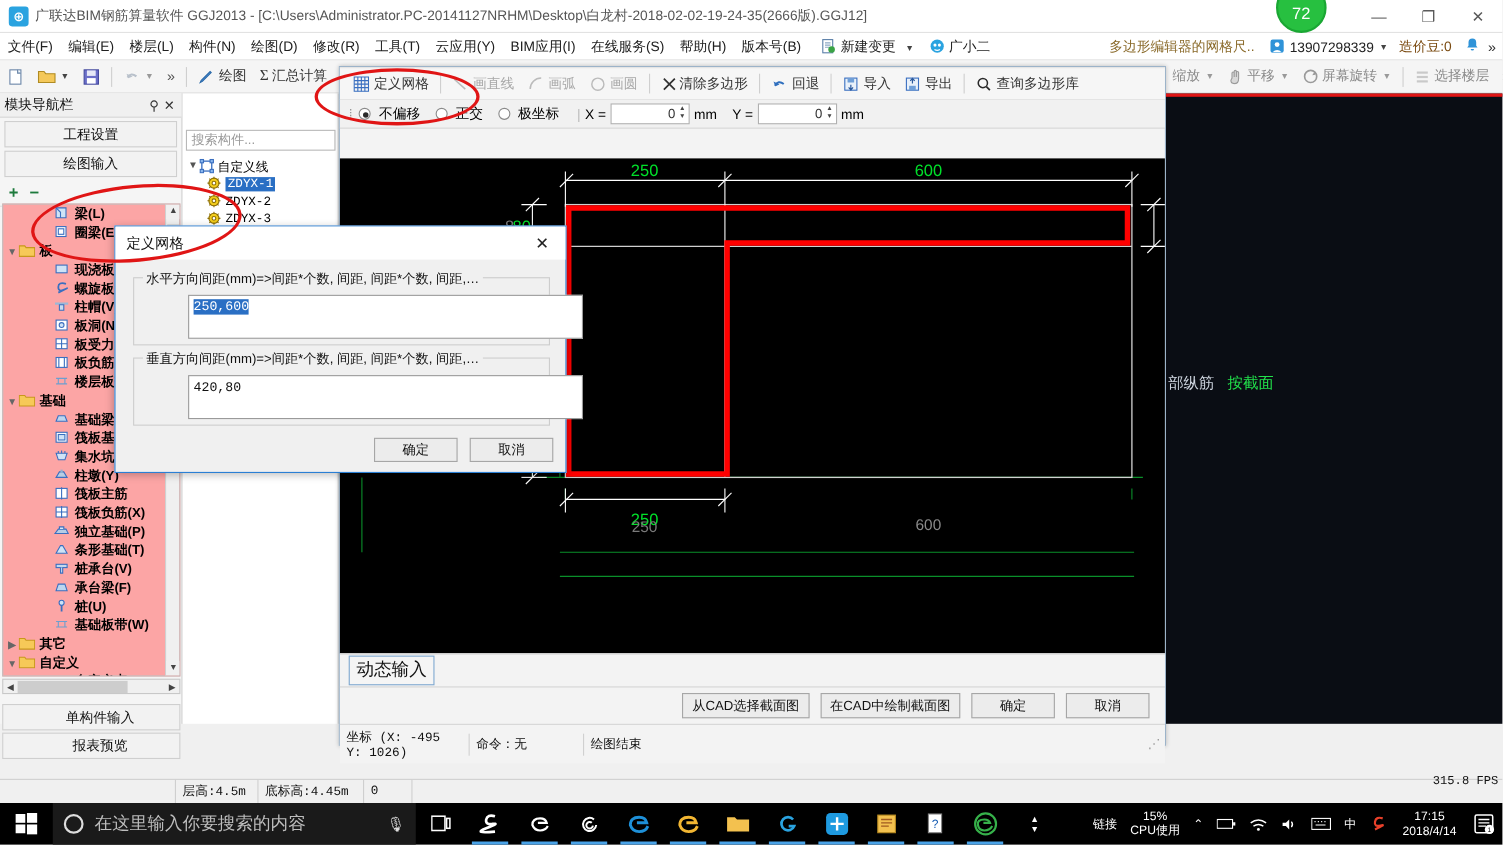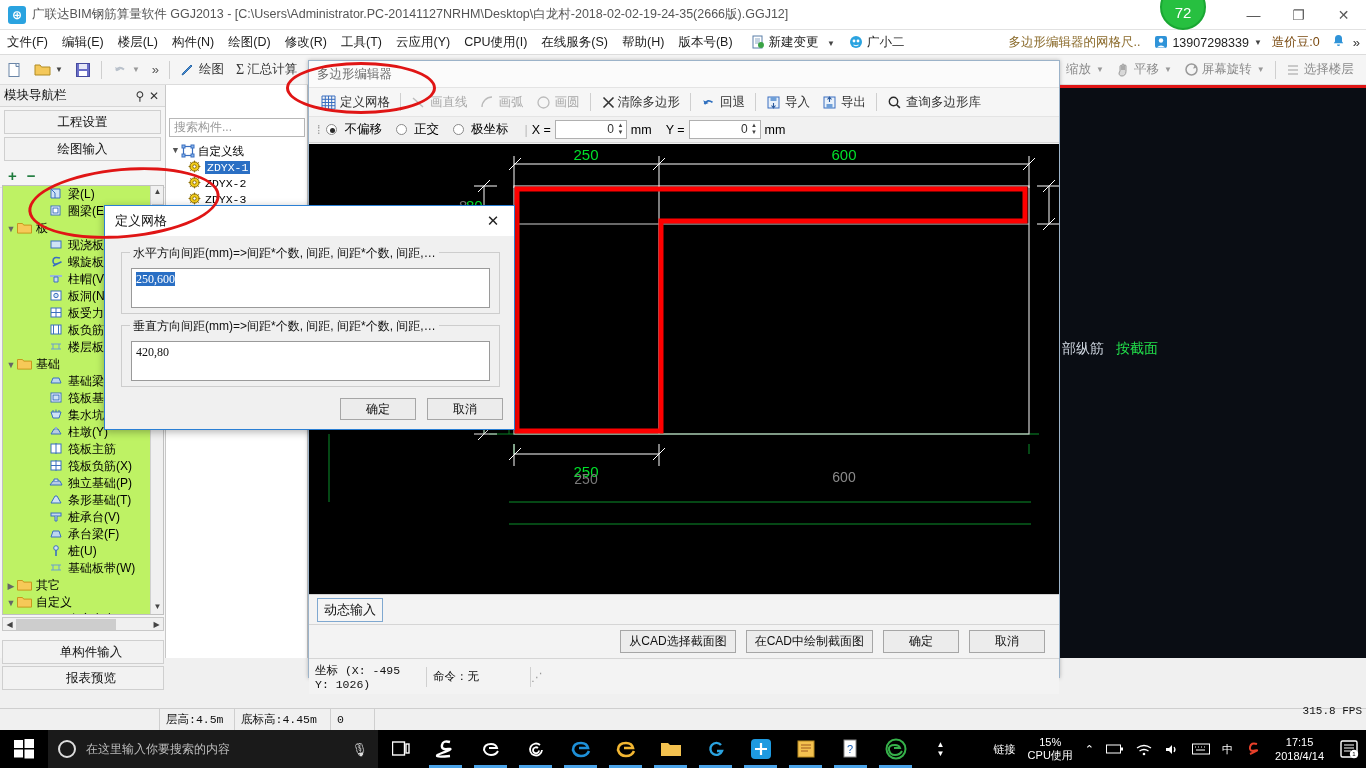--- a/index.html
+++ b/index.html
@@ -68,21 +68,21 @@
   .nav-bigbtn{
     height:24px; margin:3px 4px; background:#f2f2f2; border:1px solid #cfcfcf;
     display:flex; align-items:center; justify-content:center; font-size:12.5px; color:#111;
   }
   #expand-row{ height:24px; display:flex; align-items:center; padding-left:8px; gap:10px;
                border-bottom:1px solid #e0e0e0;}
   .pm-ico{ color:#1d7a3c; font-size:15px; font-weight:bold; }
 
   #tree-scroll{
     position:absolute; left:2px; top:100px; width:162px; height:430px;
-    background:#bef264; border:1px solid #c0c0c0; overflow:hidden;
+    background:#fca5a5; border:1px solid #c0c0c0; overflow:hidden;font-weight:bold;
   }
   .tnode{ display:flex; align-items:center; height:17px; padding-left:2px; font-size:12px; color:#000;
           white-space:nowrap; font-family:"Liberation Sans",sans-serif;}
   .tw{ width:12px; text-align:center; color:#666; font-size:9px; }
   .ico{ width:16px; height:15px; margin-right:3px; display:inline-block; position:relative;}
   .ico svg{ display:block; }
   .lvl1{ padding-left:2px;} .lvl3{ padding-left:34px;}
 
   #tree-vscroll{
     position:absolute; right:0; top:0; width:13px; height:100%;
@@ -136,21 +136,21 @@
                     border-radius:50%; background:#2a2a2a;}
   .numbox{ width:72px; height:19px; border:1px solid #b0b0b0; background:#fff;
            text-align:right; padding-right:12px; font-size:12px; color:#333; line-height:17px;
            position:relative;}
   .spin{ position:absolute; right:1px; top:1px; width:9px; height:15px; font-size:6px;
          color:#444; line-height:7px; text-align:center; }
 
   #cad{ position:absolute; left:0; top:83px; width:750px; height:450px; background:#000; }
   #pe-dyn{ position:absolute; left:0; top:533px; width:750px; height:30px; background:#f3f3f3;
            border-top:1px solid #cfcfcf; display:flex; align-items:center; padding-left:8px;}
-  #dyn-btn{ border:1px solid #7fa8d0; background:#f5f5f5; font-size:13px; padding:2px 6px; color:#111;}
+  #dyn-btn{ border:1px solid #7fa8d0; background:#f5f5f5; font-size:16px; padding:2px 6px; color:#111;}
   #pe-footer{ position:absolute; left:0; top:563px; width:750px; height:34px;
               border-top:1px solid #d5d5d5; background:#f3f3f3;
               display:flex; align-items:center; justify-content:flex-end; gap:10px; padding-right:14px;}
   .gbtn{ min-width:76px; height:23px; border:1px solid #a6a6a6; background:#ececec;
          display:flex;align-items:center;justify-content:center; font-size:12px; color:#111; padding:0 8px;}
   #pe-status{ position:absolute; left:0; top:597px; width:750px; height:36px; background:#f3f3f3;
               border-top:1px solid #d5d5d5; display:flex; align-items:center; font-size:11.5px;
               font-family:"Liberation Mono","DejaVu Sans Mono",monospace; color:#111;}
   #pe-status .cell{ height:20px; display:flex; align-items:center; padding:0 6px;
                     border-right:1px solid #d0d0d0; }
@@ -162,21 +162,21 @@
   }
   #gd-title{ height:30px; display:flex; align-items:center; background:#fff; padding-left:10px;}
   #gd-title .t{ flex:1; font-size:13px; color:#111; }
   #gd-close{ width:42px;height:29px;display:flex;align-items:center;justify-content:center;
              font-size:15px; color:#222;}
   .fieldset{ position:absolute; border:1px solid #cdcdcd; }
   .fs-legend{ position:absolute; top:-8px; left:8px; background:#f0f0f0; padding:0 3px;
               font-size:12px; color:#111; white-space:nowrap;}
   .gd-input{ position:absolute; border:1px solid #9a9a9a; background:#fff;
              font-size:12px; color:#111; padding:3px 4px;
-             font-family:Liberation Serif, serif;}
+             font-family:Liberation Mono, monospace;margin-left:40px;}
   .selhl{ background:#2a6fc4; color:#fff; }
 
   
   .redring{ position:absolute; border:3px solid #e01515; border-radius:50%; pointer-events:none;}
 
   
   #rightcanvas{ position:absolute; left:1060px; top:85px; width:306px; height:573px; background:#0a0d14;}
   #rc-redline{ position:absolute; left:0; top:0; width:306px; height:3px; background:#e01515;}
   #rc-text{ position:absolute; left:2px; top:255px; font-size:14px; color:#cfd6e0; white-space:nowrap;}
   #rc-text .g{ color:#22e04b; }
@@ -189,21 +189,21 @@
   }
   #statusbar .cell{ height:21px; display:flex; align-items:center; padding:0 6px;
                     border-right:1px solid #cfcfcf;}
 
   
   #taskbar{ position:absolute; left:0; top:730px; width:1366px; height:38px; background:#000;
             display:flex; align-items:center; }
   #startbtn{ width:48px;height:38px; display:flex;align-items:center;justify-content:center;}
   #tb-search{ width:330px; height:38px; display:flex; align-items:center; background:#1a1a1a;}
   #tb-search .circ{ width:18px;height:18px;border:2px solid #ddd;border-radius:50%;margin:0 10px;}
-  #tb-search .ph{ color:#bdbdbd; font-size:12px;}
+  #tb-search .ph{ color:#bdbdbd; font-size:16px;}
   #tb-search .mic{ margin-left:auto; margin-right:10px; color:#ddd; font-size:13px;}
   .tbicon{ width:45px;height:38px; display:flex;align-items:center;justify-content:center; position:relative;}
   .tbicon.active::after{ content:""; position:absolute;left:6px;right:6px;bottom:0;height:3px;background:#4aa3e8;}
   #tray{ margin-left:auto; display:flex; align-items:center; height:38px; color:#fff; font-size:11px;}
   .tray-cell{ padding:0 6px; display:flex; align-items:center; height:38px;}
   #clock{ display:flex; flex-direction:column; align-items:center; justify-content:center;
           font-size:11px; line-height:14px; padding:0 8px; color:#fff;}
   #notif{ width:34px; height:38px; display:flex; align-items:center; justify-content:center; color:#fff;}
   #cpu{ display:flex; flex-direction:column; align-items:center; line-height:13px; font-size:11px; padding:0 6px;}
 
@@ -228,21 +228,21 @@
 
 <div id="menubar">
   <div class="menu-item">文件(F)</div>
   <div class="menu-item">编辑(E)</div>
   <div class="menu-item">楼层(L)</div>
   <div class="menu-item">构件(N)</div>
   <div class="menu-item">绘图(D)</div>
   <div class="menu-item">修改(R)</div>
   <div class="menu-item">工具(T)</div>
   <div class="menu-item">云应用(Y)</div>
-  <div class="menu-item">CPU使用(I)</div>
+  <div class="menu-item">BIM应用(I)</div>
   <div class="menu-item">在线服务(S)</div>
   <div class="menu-item">帮助(H)</div>
   <div class="menu-item">版本号(B)</div>
 
   <div class="menu-item" style="margin-left:4px;">
     <span class="mini-icon">
       <svg width="14" height="14" viewBox="0 0 14 14">
           <rect x="2" y="1" width="9" height="12" fill="#fff" stroke="#5a7fa8"></rect>
           <path d="M4 4h5M4 6h5M4 8h4" stroke="#8aa7c4" stroke-width="1"></path>
           <circle cx="10" cy="10" r="3" fill="#3aa345"></circle>
@@ -730,21 +730,20 @@
                 <path d="M6.5 0.6v2M6.5 10.4v2M0.6 6.5h2M10.4 6.5h2M2.3 2.3l1.4 1.4M9.3 9.3l1.4 1.4M10.7 2.3L9.3 3.7M3.7 9.3l-1.4 1.4"></path>
               </g>
             </svg></span>
           <span class="">ZDYX-21</span>
         </div>
       </div>
   </div>
 </div>
 
 <div id="polyeditor">
-  <div id="pe-title">多边形编辑器</div>
 
   <div id="pe-toolbar">
     <div class="tb-btn">
       <svg width="15" height="15" viewBox="0 0 15 15">
           <g stroke="#3a6fc0" stroke-width="1">
             <path d="M1 1h13v13H1z" fill="none"></path>
             <path d="M4.3 1v13M7.5 1v13M10.7 1v13M1 4.3h13M1 7.5h13M1 10.7h13"></path>
           </g>
         </svg>
       <span style="margin-left:4px;">定义网格</span>
@@ -912,20 +911,21 @@
   <div id="pe-footer">
     <div class="gbtn">从CAD选择截面图</div>
     <div class="gbtn">在CAD中绘制截面图</div>
     <div class="gbtn">确定</div>
     <div class="gbtn">取消</div>
   </div>
 
   <div id="pe-status">
     <div class="cell" style="width:118px;">坐标 (X: -495 Y: 1026)</div>
     <div class="cell" style="width:104px;">命令：无</div>
+    <div class="cell" style="flex:1;border-right:none;">绘图结束</div>
     <div style="padding-right:4px;color:#999;">⋰</div>
   </div>
 </div>
 
 <div id="griddlg">
   <div id="gd-title">
     <div class="t">定义网格</div>
     <div id="gd-close">✕</div>
   </div>
 

